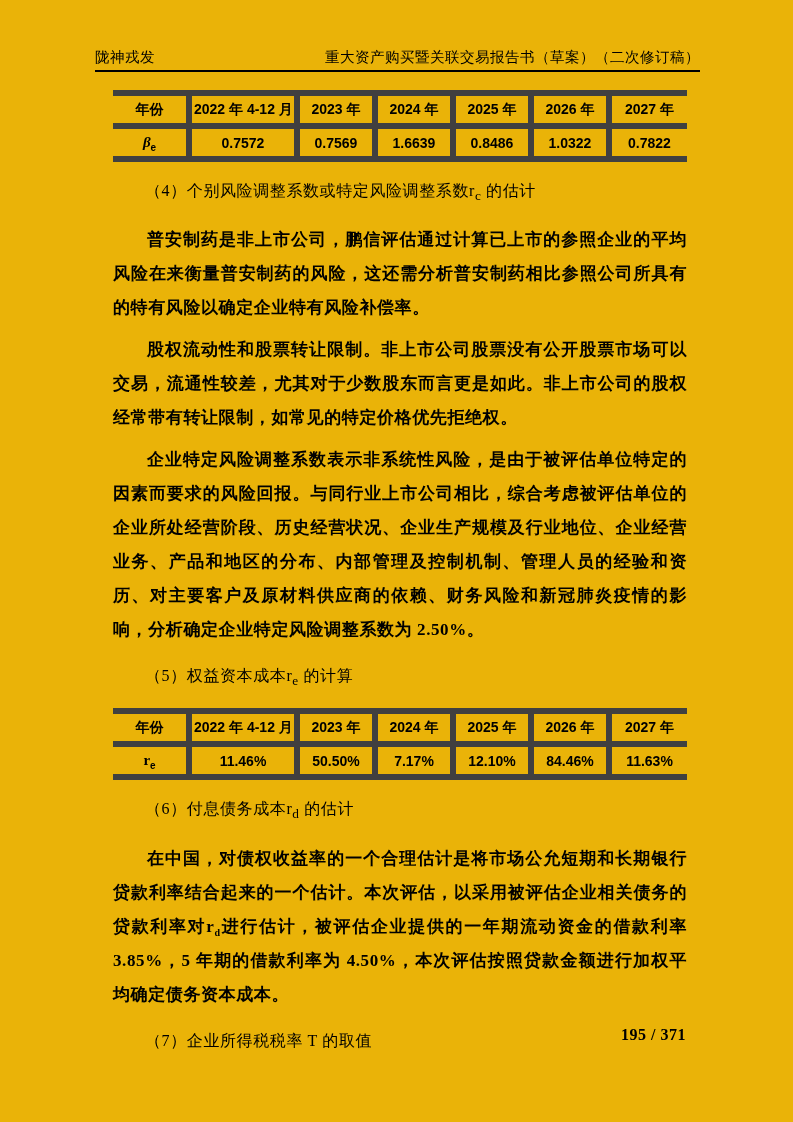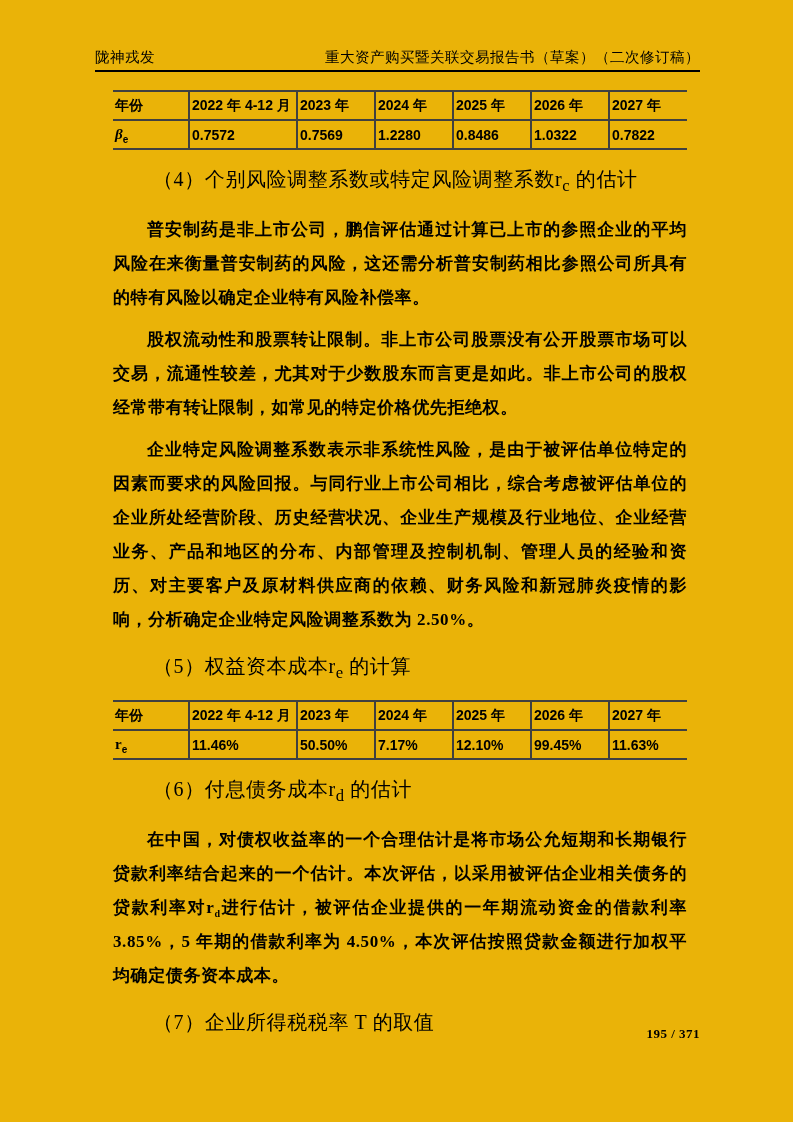--- a/index.html
+++ b/index.html
@@ -52,21 +52,21 @@
     position:relative;
     top:-7px;
     font-size:15px;
   }
   .sup-beta sub, .subline sub, .formula sub, .tbl sub {
     font-size:10px;
     line-height:0;
   }
   p.heading {
     margin:12px 0 10px 0;
-    font-size:20px;
+    font-size:16px;
     line-height:34px;
     text-indent:2em;
     letter-spacing:0.6px;
     text-align:left;
   }
   .formula {
     margin:14px 0 14px 37px;
     font-size:19px;
     line-height:30px;
     letter-spacing:0.3px;
@@ -78,43 +78,43 @@
     table-layout:fixed;
     border-collapse:collapse;
     border-top:2.5px solid #000;
     border-bottom:2.5px solid #000;
     margin:4px 0 4px 0;
     font-family:"Liberation Sans","DejaVu Sans",sans-serif;
     font-weight:bold;
     font-size:14px;
   }
   table.tbl td {
-    border:2px solid #404040;
-    text-align:left;
+    border:6px solid #404040;
+    text-align:center;
     vertical-align:middle;
     height:27px;
     padding:0 2px;
     overflow:hidden;
     white-space:nowrap;
   }
   table.tbl td:first-child { border-left:none; }
   table.tbl td:last-child  { border-right:none;margin-left:27px; }
   .row-label-beta {
     font-family:"Liberation Serif","DejaVu Serif",serif;
     font-style:italic;
     font-size:15px;
   }
   .row-label-r {
     font-family:"Liberation Serif","DejaVu Serif",serif;
     font-size:15px;
   }
   .pagenum {
     position:absolute;
-    right:93px; top:1026px;
-    font-size:13px;
+    right:107px; top:1026px;
+    font-size:16px;
     font-weight:bold;
     letter-spacing:0.5px;
   }
 </style>
 </head>
 <body>
 
 <div class="page">
 
   <div class="header">
@@ -142,21 +142,21 @@
         <td>2023 年</td>
         <td>2024 年</td>
         <td>2025 年</td>
         <td>2026 年</td>
         <td>2027 年</td>
       </tr>
       <tr>
         <td><span class="row-label-beta">β</span><sub>e</sub></td>
         <td>0.7572</td>
         <td>0.7569</td>
-        <td>1.2280</td>
+        <td>1.6639</td>
         <td>0.8486</td>
         <td>1.0322</td>
         <td>0.7822</td>
       </tr>
     </tbody>
       </table>
 
     <p class="heading"><span>（4）个别风险调整系数或特定风险调整系数r</span><sub>c</sub><span> 的估计</span></p>
 
     <p class="body-par">普安制药是非上市公司，鹏信评估通过计算已上市的参照企业的平均风险在来衡量普安制药的风险，这还需分析普安制药相比参照公司所具有的特有风险以确定企业特有风险补偿率。</p>
@@ -187,21 +187,21 @@
         <td>2025 年</td>
         <td>2026 年</td>
         <td>2027 年</td>
       </tr>
       <tr>
         <td><span class="row-label-r">r</span><sub>e</sub></td>
         <td>11.46%</td>
         <td>50.50%</td>
         <td>7.17%</td>
         <td>12.10%</td>
-        <td>99.45%</td>
+        <td>84.46%</td>
         <td>11.63%</td>
       </tr>
     </tbody>
       </table>
 
     <p class="heading"><span>（6）付息债务成本r</span><sub>d</sub><span> 的估计</span></p>
 
     <p class="body-par subline"><span>在中国，对债权收益率的一个合理估计是将市场公允短期和长期银行贷款利率结合起来的一个估计。本次评估，以采用被评估企业相关债务的贷款利率对r</span><sub>d</sub><span>进行估计，被评估企业提供的一年期流动资金的借款利率 3.85%，5 年期的借款利率为 4.50%，本次评估按照贷款金额进行加权平均确定债务资本成本。</span></p>
 
     <p class="heading">（7）企业所得税税率 T 的取值</p>

